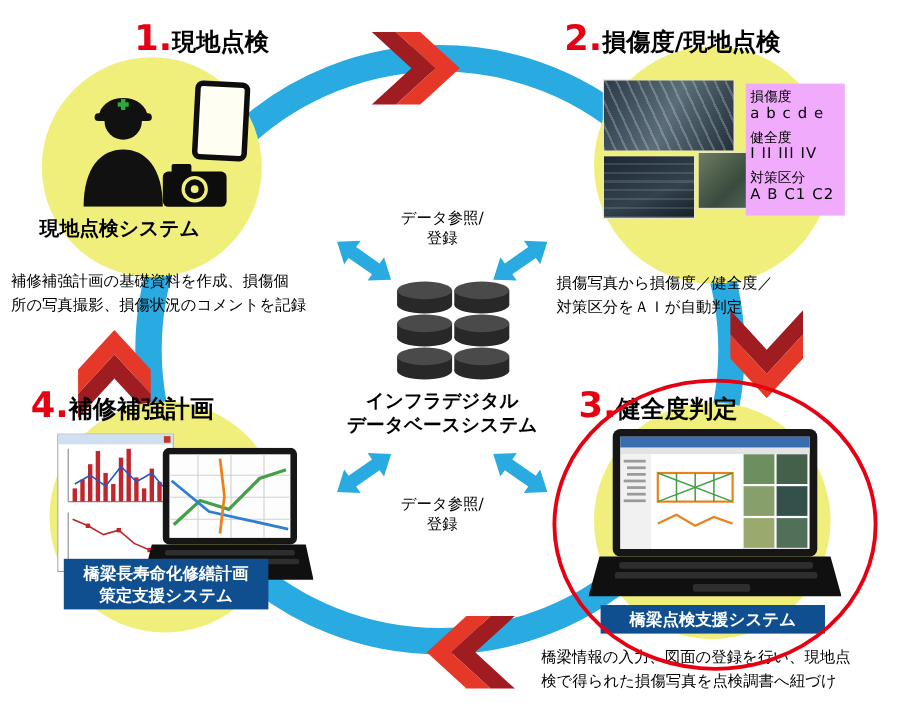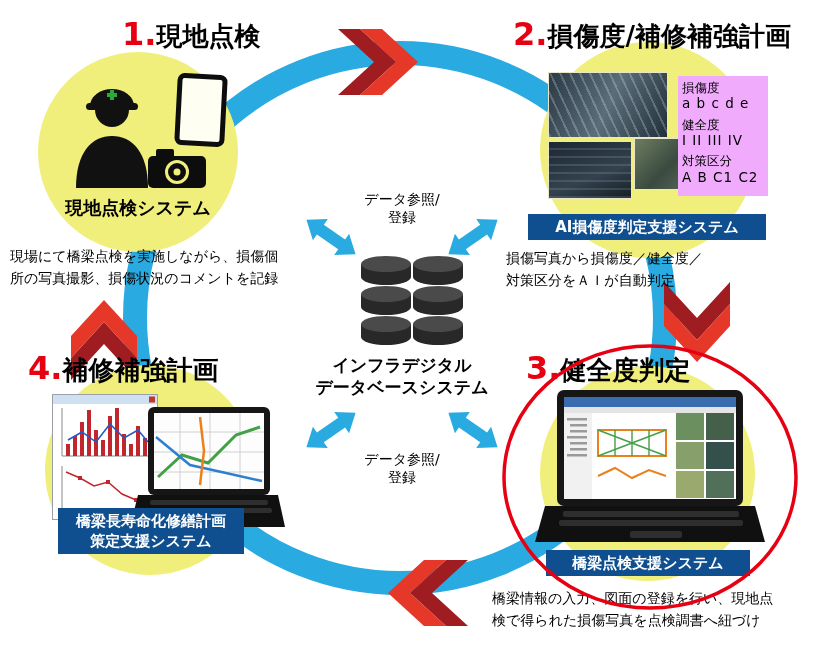--- a/index.html
+++ b/index.html
@@ -3,22 +3,22 @@
 <meta charset="utf-8">
 <style>
   html,body{margin:0;padding:0;background:#fff;}
   body{font-family:"DejaVu Sans","Liberation Sans",sans-serif;color:#000;}
   .stage{position:relative;width:828px;height:662px;background:#fff;overflow:hidden;}
   svg{display:block;}
   .bg-svg{position:absolute;left:0;top:0;z-index:0;}
   .circle{position:absolute;border-radius:50%;background:#f1ef7b;z-index:1;}
   .heading{position:absolute;display:flex;align-items:baseline;white-space:nowrap;z-index:5;}
   .heading .num{color:#e60012;font-size:32px;font-weight:bold;line-height:1;}
-  .heading .ttl{color:#000;font-size:26px;font-weight:bold;line-height:1;}
-  .syslabel{position:absolute;font-weight:bold;font-size:18px;text-align:center;z-index:5;}
+  .heading .ttl{color:#000;font-size:22px;font-weight:bold;line-height:1;}
+  .syslabel{position:absolute;font-weight:bold;font-size:18px;text-align:left;z-index:5;}
   .banner{position:absolute;background:#104f8f;color:#fff;font-weight:bold;font-size:15px;
           display:flex;align-items:center;justify-content:center;text-align:center;
           white-space:pre-line;line-height:1.35;z-index:6;}
   .desc{position:absolute;font-size:14px;line-height:1.55;white-space:pre-line;z-index:5;}
   .center-label{position:absolute;font-size:14px;text-align:center;white-space:pre-line;line-height:1.3;z-index:5;}
   .center-title{position:absolute;font-size:17px;font-weight:bold;text-align:center;white-space:pre-line;line-height:1.3;z-index:5;font-family:Liberation Mono, monospace;}
   .panel{position:absolute;left:678px;top:76px;width:82px;background:#f0abfc;padding:5px 4px;z-index:5;}
   .panel .grp{margin-bottom:6px;}
   .panel .lbl{font-size:12.5px;line-height:1.15;}
   .panel .val{font-size:13.5px;line-height:1.2;letter-spacing:1px;}
@@ -70,21 +70,21 @@
   <div class="circle" style="left:540px;top:42px;width:216px;height:216px"></div>
   <div class="circle" style="left:540px;top:366px;width:215px;height:215px"></div>
   <div class="circle" style="left:45px;top:365px;width:210px;height:210px"></div>
 
   <div class="heading" style="left:122px;top:18px">
     <span class="num">1.</span>
       <span class="ttl">現地点検</span>
   </div>
   <div class="heading" style="left:513px;top:18px">
     <span class="num">2.</span>
-      <span class="ttl">損傷度/補修補強計画</span>
+      <span class="ttl">損傷度/現地点検</span>
   </div>
   <div class="heading" style="left:526px;top:352px">
     <span class="num">3.</span>
       <span class="ttl">健全度判定</span>
   </div>
   <div class="heading" style="left:28px;top:352px">
     <span class="num">4.</span>
       <span class="ttl">補修補強計画</span>
   </div>
 
@@ -101,41 +101,40 @@
   <div class="tablet"></div>
   <div class="icon-wrap" style="left:146px;top:146px">
     <svg width="62" height="44" viewBox="0 0 62 44">
       <rect x="2" y="10" width="58" height="32" rx="5" fill="#0d0d0d"></rect>
       <rect x="10" y="3" width="18" height="10" rx="2" fill="#0d0d0d"></rect>
       <circle cx="31" cy="26" r="10.5" fill="none" stroke="#f1ef7b" stroke-width="3"></circle>
       <circle cx="31" cy="26" r="3.5" fill="#f1ef7b"></circle>
     </svg>
   </div>
   <div class="syslabel" style="left:36px;top:196px;width:204px">現地点検システム</div>
-  <div class="desc" style="left:10px;top:246px;width:290px">現場にて橋梁点検を実施しながら、損傷個
+  <div class="desc" style="left:10px;top:246px;width:290px">補修補強計画の基礎資料を作成、損傷個
 所の写真撮影、損傷状況のコメントを記録</div>
 
   <div class="photo photoA"></div>
   <div class="photo photoB"></div>
   <div class="photo photoC"></div>
   <div class="panel">
     <div class="grp">
       <div class="lbl">損傷度</div>
       <div class="val">a b c d e</div>
     </div>
     <div class="grp">
       <div class="lbl">健全度</div>
       <div class="val">I II III IV</div>
     </div>
     <div class="grp">
       <div class="lbl">対策区分</div>
       <div class="val">A B C1 C2</div>
     </div>
   </div>
-  <div class="banner" style="left:528px;top:214px;width:238px;height:26px">AI損傷度判定支援システム</div>
   <div class="desc" style="left:506px;top:248px;width:300px">損傷写真から損傷度／健全度／
 対策区分をＡＩが自動判定</div>
 
   <div class="center-label" style="left:350px;top:190px;width:104px">データ参照/
 登録</div>
   <div class="icon-wrap" style="left:356px;top:252px">
     <svg width="112" height="100" viewBox="0 0 112 100">
       <g>
         <ellipse cx="30" cy="25" rx="25" ry="8" fill="#282828"></ellipse>
           <rect x="5" y="12" width="50" height="13" fill="#282828"></rect>

